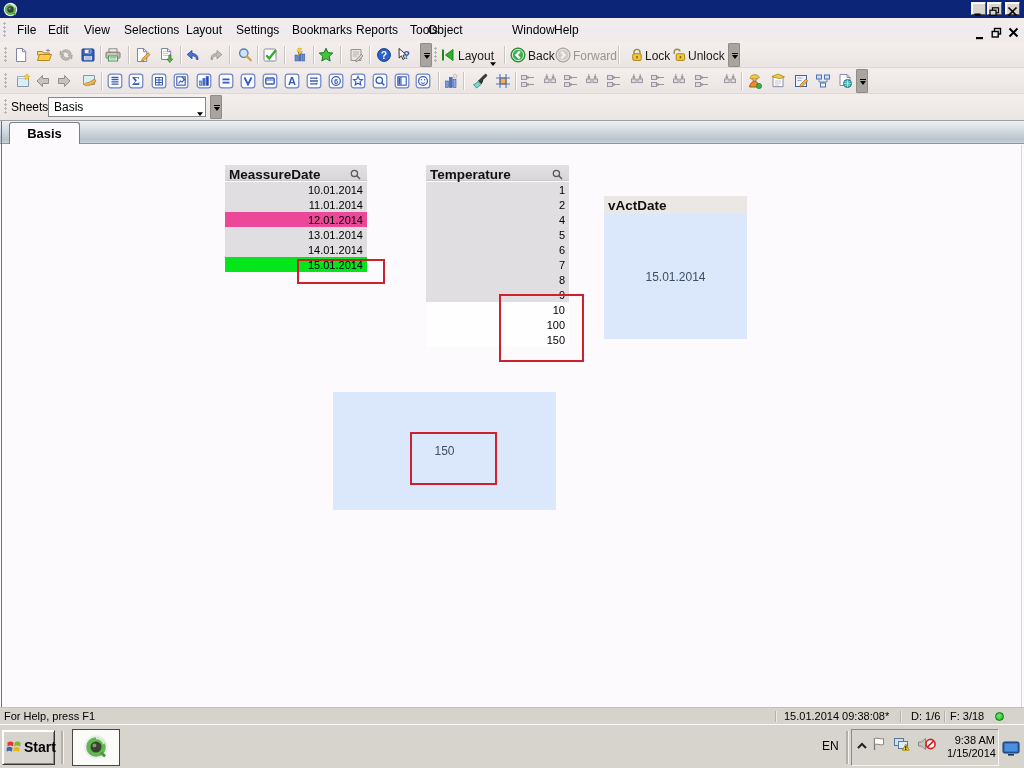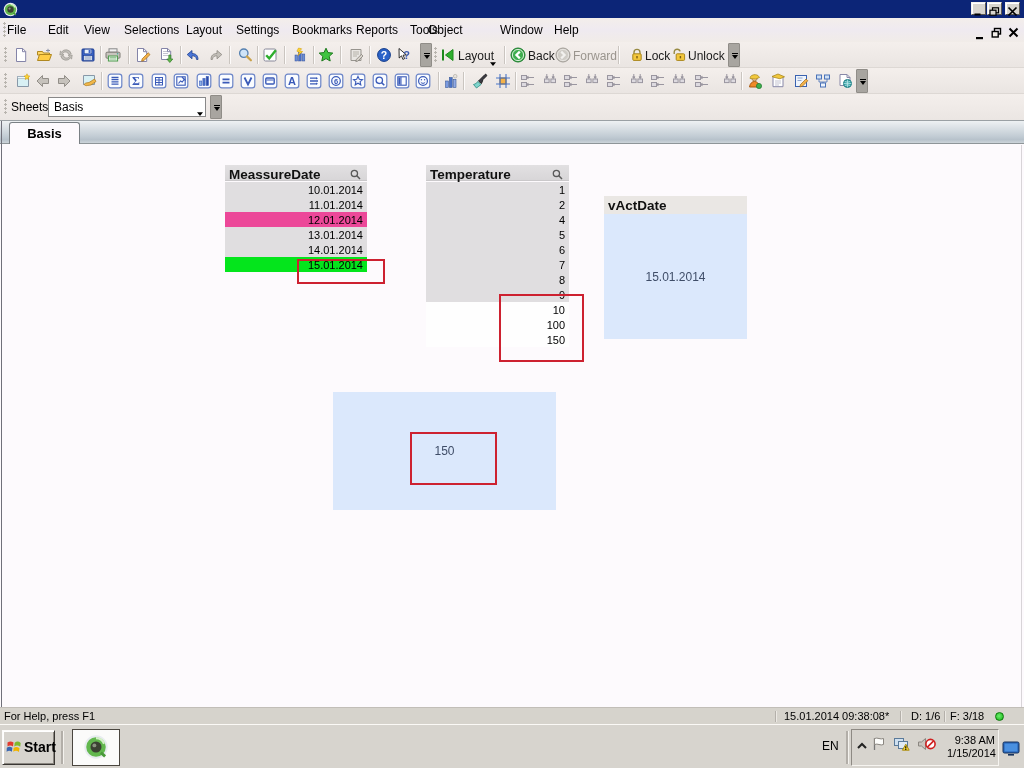--- a/index.html
+++ b/index.html
@@ -50,31 +50,31 @@
 <span class="wbtn" style="left:987px"><svg width="13" height="11" viewBox="0 0 13 11">
         <rect x="4.5" y="1.8" width="6" height="5" fill="none" stroke="#000" stroke-width="1.2"></rect>
         <rect x="2" y="4.2" width="6" height="5" fill="#d8d5cf" stroke="#000" stroke-width="1.2"></rect>
       </svg></span>
 <span class="wbtn" style="left:1005px"><svg width="13" height="11" viewBox="0 0 13 11">
         <path d="M2.5 1.5l8 8M10.5 1.5l-8 8" stroke="#000" stroke-width="1.7"></path>
       </svg></span>
 </div>
 <div id="menubar" class="ab">
 <span class="grip" style="left:3px;top:4px"></span>
-<span class="mi" style="left:7px">File</span>
+<span class="mi" style="left:17px">File</span>
 <span class="mi" style="left:48px">Edit</span>
 <span class="mi" style="left:84px">View</span>
 <span class="mi" style="left:124px">Selections</span>
 <span class="mi" style="left:186px">Layout</span>
 <span class="mi" style="left:236px">Settings</span>
 <span class="mi" style="left:292px">Bookmarks</span>
 <span class="mi" style="left:356px">Reports</span>
 <span class="mi" style="left:410px">Tools</span>
 <span class="mi" style="left:428px">Object</span>
-<span class="mi" style="left:500px">Window</span>
+<span class="mi" style="left:512px">Window</span>
 <span class="mi" style="left:554px">Help</span>
 <span class="ab" style="left:975px;top:8px"><svg width="11" height="9" viewBox="0 0 11 9">
         <rect x="1" y="6" width="7" height="2.2" fill="#000"></rect>
       </svg></span>
 <span class="ab" style="left:991px;top:6px"><svg width="11" height="11" viewBox="0 0 11 11">
         <rect x="3.5" y="1.5" width="6" height="5.5" fill="none" stroke="#000" stroke-width="1.4"></rect>
         <rect x="1.2" y="4.5" width="6" height="5.5" fill="#f2ede9" stroke="#000" stroke-width="1.4"></rect>
       </svg></span>
 <span class="ab" style="left:1008px;top:6px"><svg width="11" height="11" viewBox="0 0 11 11">
         <path d="M1.5 1.5l8 8M9.5 1.5l-8 8" stroke="#000" stroke-width="2"></path>

